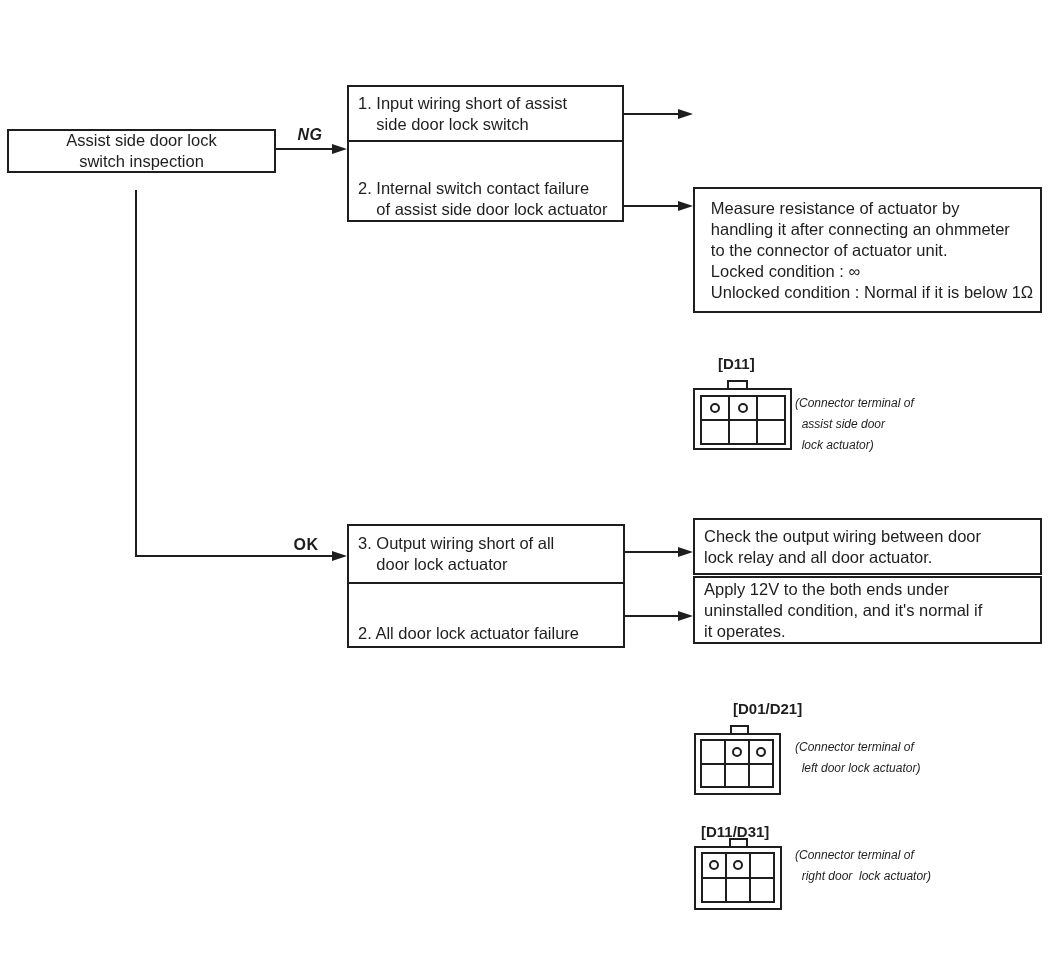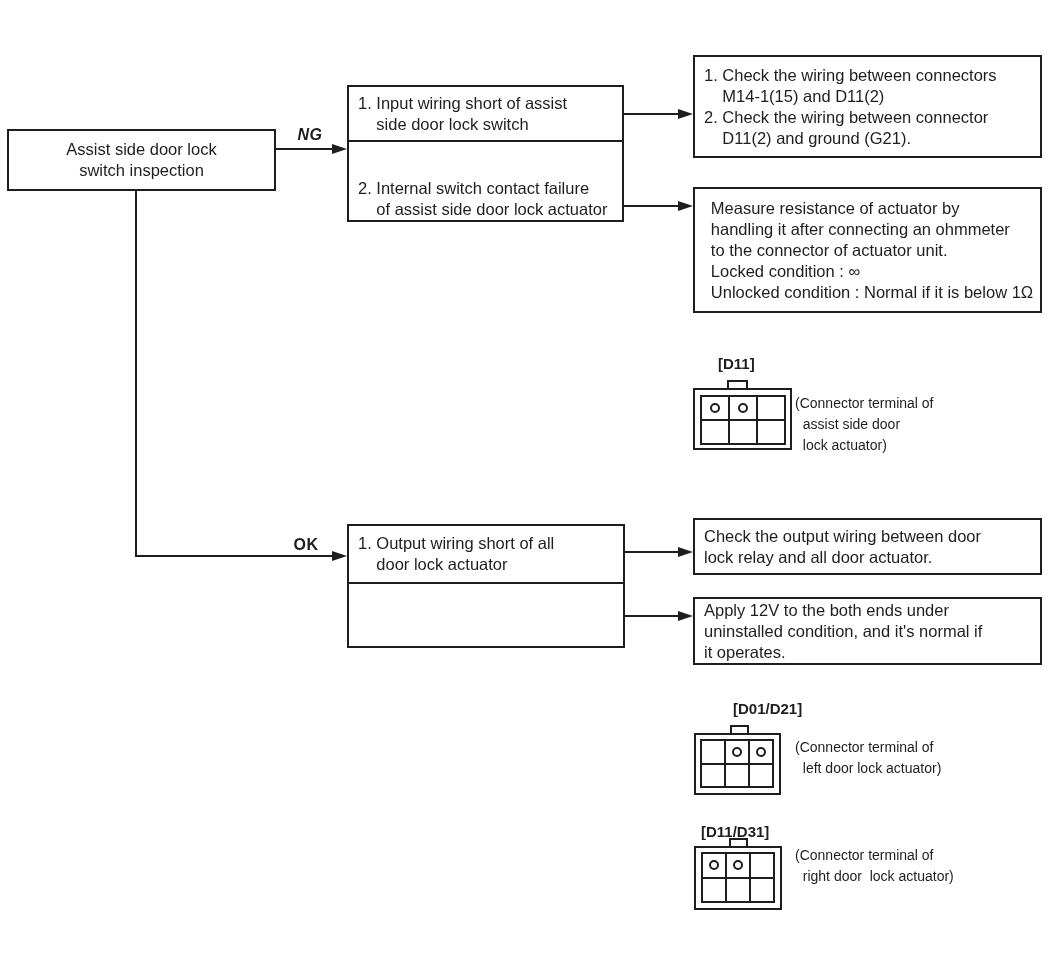--- a/index.html
+++ b/index.html
@@ -9,47 +9,47 @@
 
   .box { position:absolute; border:2px solid #1e1e1e; background:#fff; }
   .flexc { display:flex; align-items:center; }
   .hcenter { justify-content:center; }
   .pre { white-space:pre; font-size:16.5px; line-height:21px; color:#1e1e1e; }
   .ctr { text-align:center; }
 
   .split-cell { display:flex; align-items:center; padding-left:9px; }
   .cell-top { border-bottom:2px solid #1e1e1e; }
   .cell-fill { flex:1;margin-top:36px; }
-  .splitbox { display:flex; flex-direction:column; }
+  .splitbox { display:flex; flex-direction:column;justify-content:center; }
 
   .hline { position:absolute; height:2px; background:#1e1e1e; }
   .vline { position:absolute; width:2px; background:#1e1e1e; }
   .arrow-e { position:absolute; width:0; height:0;
              border-left:15px solid #1e1e1e;
              border-top:5.5px solid transparent;
              border-bottom:5.5px solid transparent; }
 
   .branch-label { position:absolute; font-weight:bold; font-size:16px; letter-spacing:.5px; text-align:center; }
 
   .conn-label { position:absolute; font-weight:bold; font-size:15px; }
   .conn-tab   { position:absolute; border:2px solid #1e1e1e; border-bottom:none; background:#fff; z-index:1; }
   .conn-outer { position:absolute; border:2px solid #1e1e1e; background:#fff; z-index:2; }
   .conn-grid  { position:absolute; display:grid; z-index:3;
                 grid-template-columns:repeat(3,1fr); grid-template-rows:repeat(2,1fr);
                 gap:2px; background:#1e1e1e; border:2px solid #1e1e1e; }
   .conn-cell  { background:#fff; display:flex; align-items:center; justify-content:center; }
   .pin { width:10px; height:10px; border:2px solid #1e1e1e; border-radius:50%; background:#fff; }
-  .caption { position:absolute; white-space:pre; font-size:14px; line-height:21px; }
+  .caption { position:absolute; white-space:pre; font-size:12px; line-height:21px;font-style:italic; }
 </style>
 </head>
 <body>
 
 <div class="canvas">
 
-  <div class="box flexc hcenter" style="left:7px;top:129px;width:269px;height:62px;">
+  <div class="box flexc hcenter" style="left:7px;top:129px;width:269px;height:44px;">
     <span class="pre ctr">Assist side door lock
 switch inspection</span>
   </div>
 
   <div class="vline" style="left:135px;top:190px;height:366px;"></div>
 
   <div class="hline" style="left:275px;top:148px;width:60px;"></div>
   <div class="arrow-e" style="left:332px;top:143.5px;"></div>
   <div class="branch-label" style="left:286px;top:126px;width:48px;font-style:italic;">NG</div>
 
@@ -62,26 +62,20 @@
       <span class="pre">2. Internal switch contact failure
     of assist side door lock actuator</span>
     </div>
   </div>
 
   <div class="hline" style="left:624px;top:113px;width:56px;"></div>
   <div class="arrow-e" style="left:678px;top:108.5px;"></div>
   <div class="hline" style="left:624px;top:205px;width:56px;"></div>
   <div class="arrow-e" style="left:678px;top:200.5px;"></div>
 
-  <div class="box flexc" style="left:693px;top:55px;width:349px;height:103px;padding-left:9px;">
-    <span class="pre">1. Check the wiring between connectors
-    M14-1(15) and D11(2)
-2. Check the wiring between connector
-    D11(2) and ground (G21).</span>
-  </div>
   <div class="box flexc" style="left:693px;top:187px;width:349px;height:126px;padding-left:9px;justify-content:center;">
     <span class="pre">Measure resistance of actuator by
 handling it after connecting an ohmmeter
 to the connector of actuator unit.
 Locked condition : ∞
 Unlocked condition : Normal if it is below 1Ω</span>
   </div>
 
   <div class="conn-label" style="left:718px;top:355px;">[D11]</div>
   <div class="conn-tab" style="left:727px;top:380px;width:21px;height:10px;"></div>
@@ -101,35 +95,38 @@
   <div class="caption" style="left:795px;top:393px;">(Connector terminal of
   assist side door
   lock actuator)</div>
 
   <div class="hline" style="left:135px;top:555px;width:200px;"></div>
   <div class="arrow-e" style="left:332px;top:550.5px;"></div>
   <div class="branch-label" style="left:282px;top:536px;width:48px;">OK</div>
 
   <div class="box splitbox" style="left:347px;top:524px;width:278px;height:124px;">
     <div class="split-cell cell-top" style="height:58px;">
-      <span class="pre">1. Output wiring short of all
+      <span class="pre">3. Output wiring short of all
     door lock actuator</span>
+    </div>
+    <div class="split-cell cell-fill">
+      <span class="pre">2. All door lock actuator failure</span>
     </div>
   </div>
 
   <div class="hline" style="left:625px;top:551px;width:55px;"></div>
   <div class="arrow-e" style="left:678px;top:546.5px;"></div>
   <div class="hline" style="left:625px;top:615px;width:55px;"></div>
   <div class="arrow-e" style="left:678px;top:610.5px;"></div>
 
   <div class="box flexc" style="left:693px;top:518px;width:349px;height:57px;padding-left:9px;">
     <span class="pre">Check the output wiring between door
 lock relay and all door actuator.</span>
   </div>
-  <div class="box flexc" style="left:693px;top:597px;width:349px;height:68px;padding-left:9px;">
+  <div class="box flexc" style="left:693px;top:576px;width:349px;height:68px;padding-left:9px;">
     <span class="pre">Apply 12V to the both ends under
 uninstalled condition, and it's normal if
 it operates.</span>
   </div>
 
   <div class="conn-label" style="left:701px;top:700px;padding-left:32px;">[D01/D21]</div>
   <div class="conn-tab" style="left:730px;top:725px;width:19px;height:10px;"></div>
   <div class="conn-outer" style="left:694px;top:733px;width:87px;height:62px;"></div>
   <div class="conn-grid" style="left:700px;top:739px;width:74px;height:49px;">
     <div class="conn-cell"></div>

